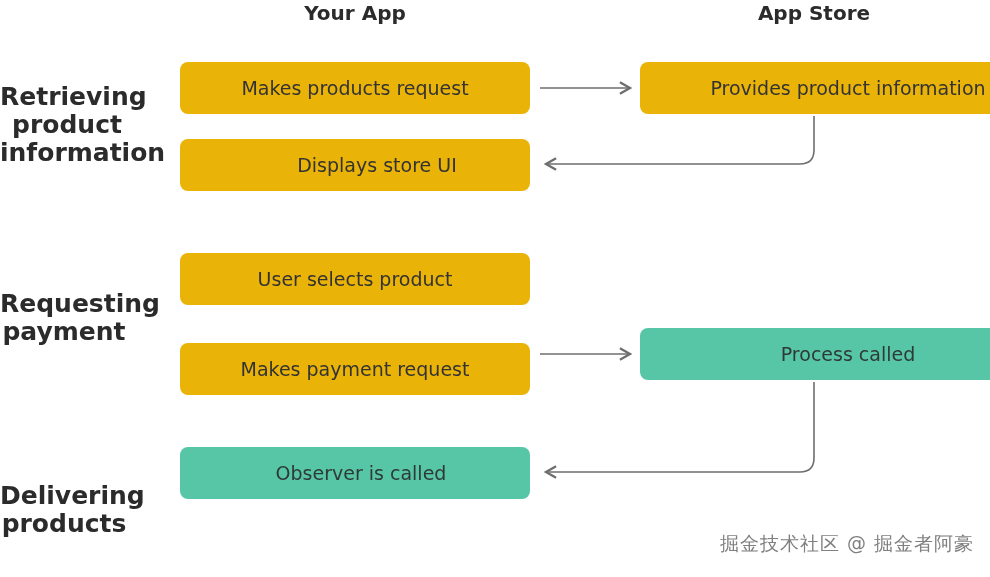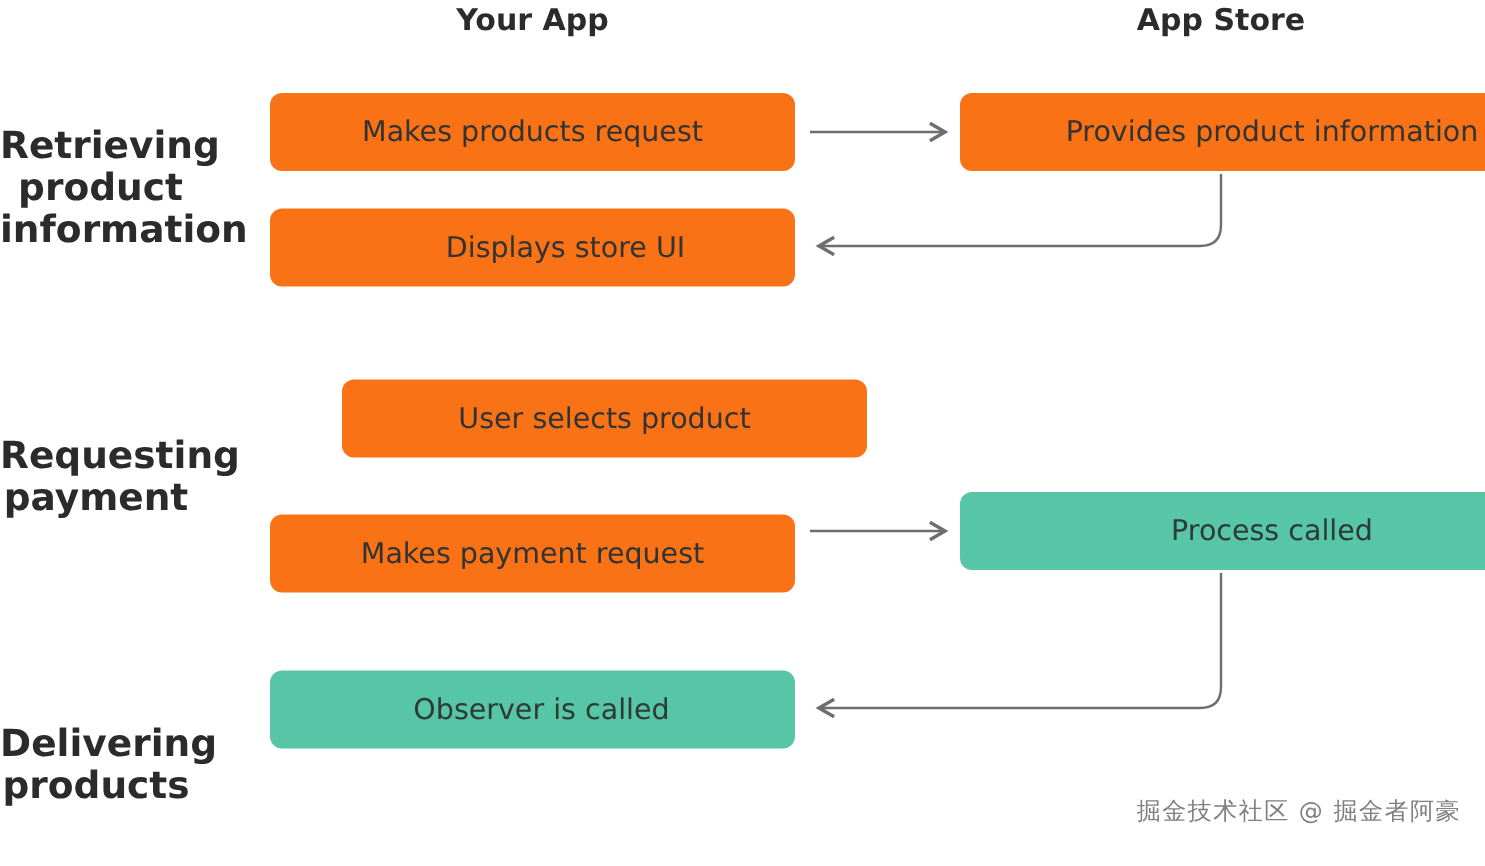--- a/index.html
+++ b/index.html
@@ -37,43 +37,43 @@
     position: absolute;
     height: 52px;
     border-radius: 8px;
     display: flex;
     align-items: center;
     justify-content: center;
     font-size: 19px;
     color: #333333;
     box-sizing: border-box;
   }
-  .box.gray  { background: #f97316; }
+  .box.gray  { background: #eab308; }
   .box.green { background: #57c6a7; color: #2e3a36; }
   .box.app-col { left: 180px; width: 350px; }
   .box.store-col { left: 640px; width: 416px; }
   .b-makes-products  { top: 62px; }
   .b-provides-info   { top: 62px; }
   .b-displays-ui     { top: 139px; padding-left: 44px; }
-  .b-user-selects    { top: 253px; margin-left: 48px; }
+  .b-user-selects    { top: 253px; }
   .b-makes-payment   { top: 328px; margin-top: 15px; }
   .b-process-payment { top: 328px; }
   .b-observer-called { top: 447px; padding-left: 12px; }
   .b-delivers        { top: 522px; }
   .arrows {
     position: absolute;
     left: 0; top: 0;
     width: 990px; height: 577px;
     pointer-events: none;
   }
   .watermark {
     position: absolute;
     right: 16px;
     top: 531px;
-    font-size: 16px;
+    font-size: 19px;
     color: #808080;
     letter-spacing: 1px;
     white-space: nowrap;
   }
 </style>
 </head>
 <body>
 
 <div class="canvas">
 

